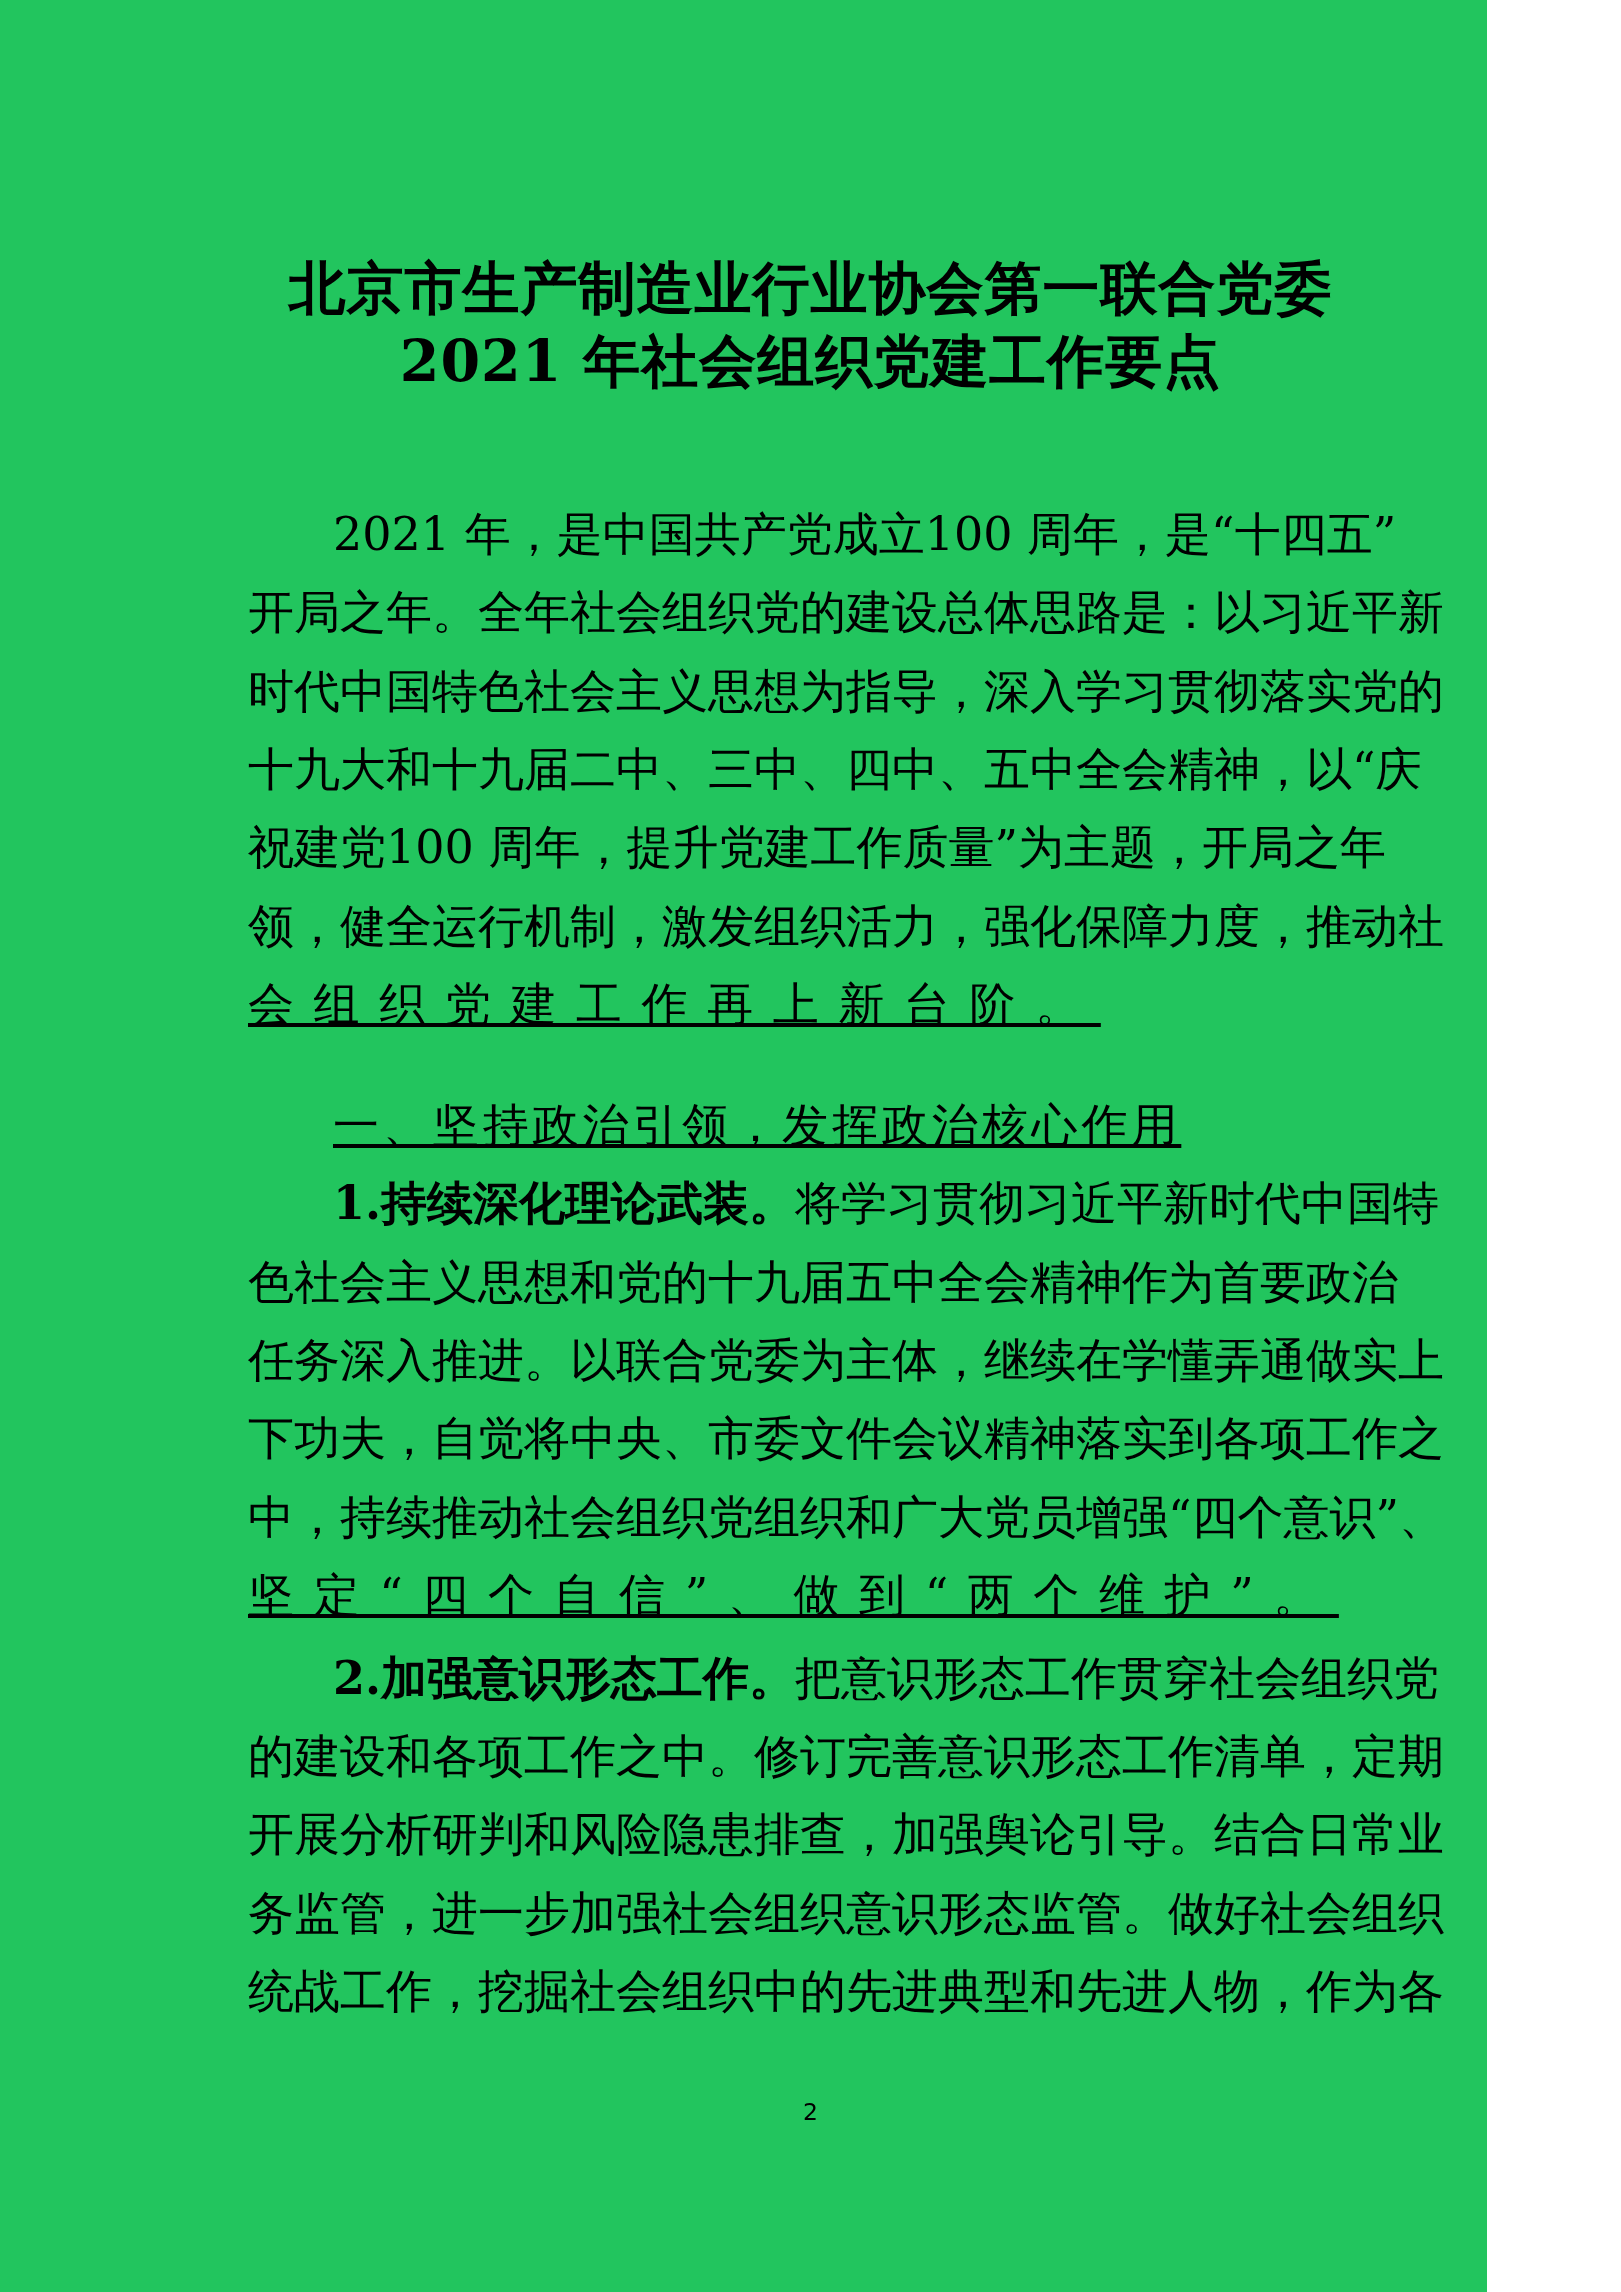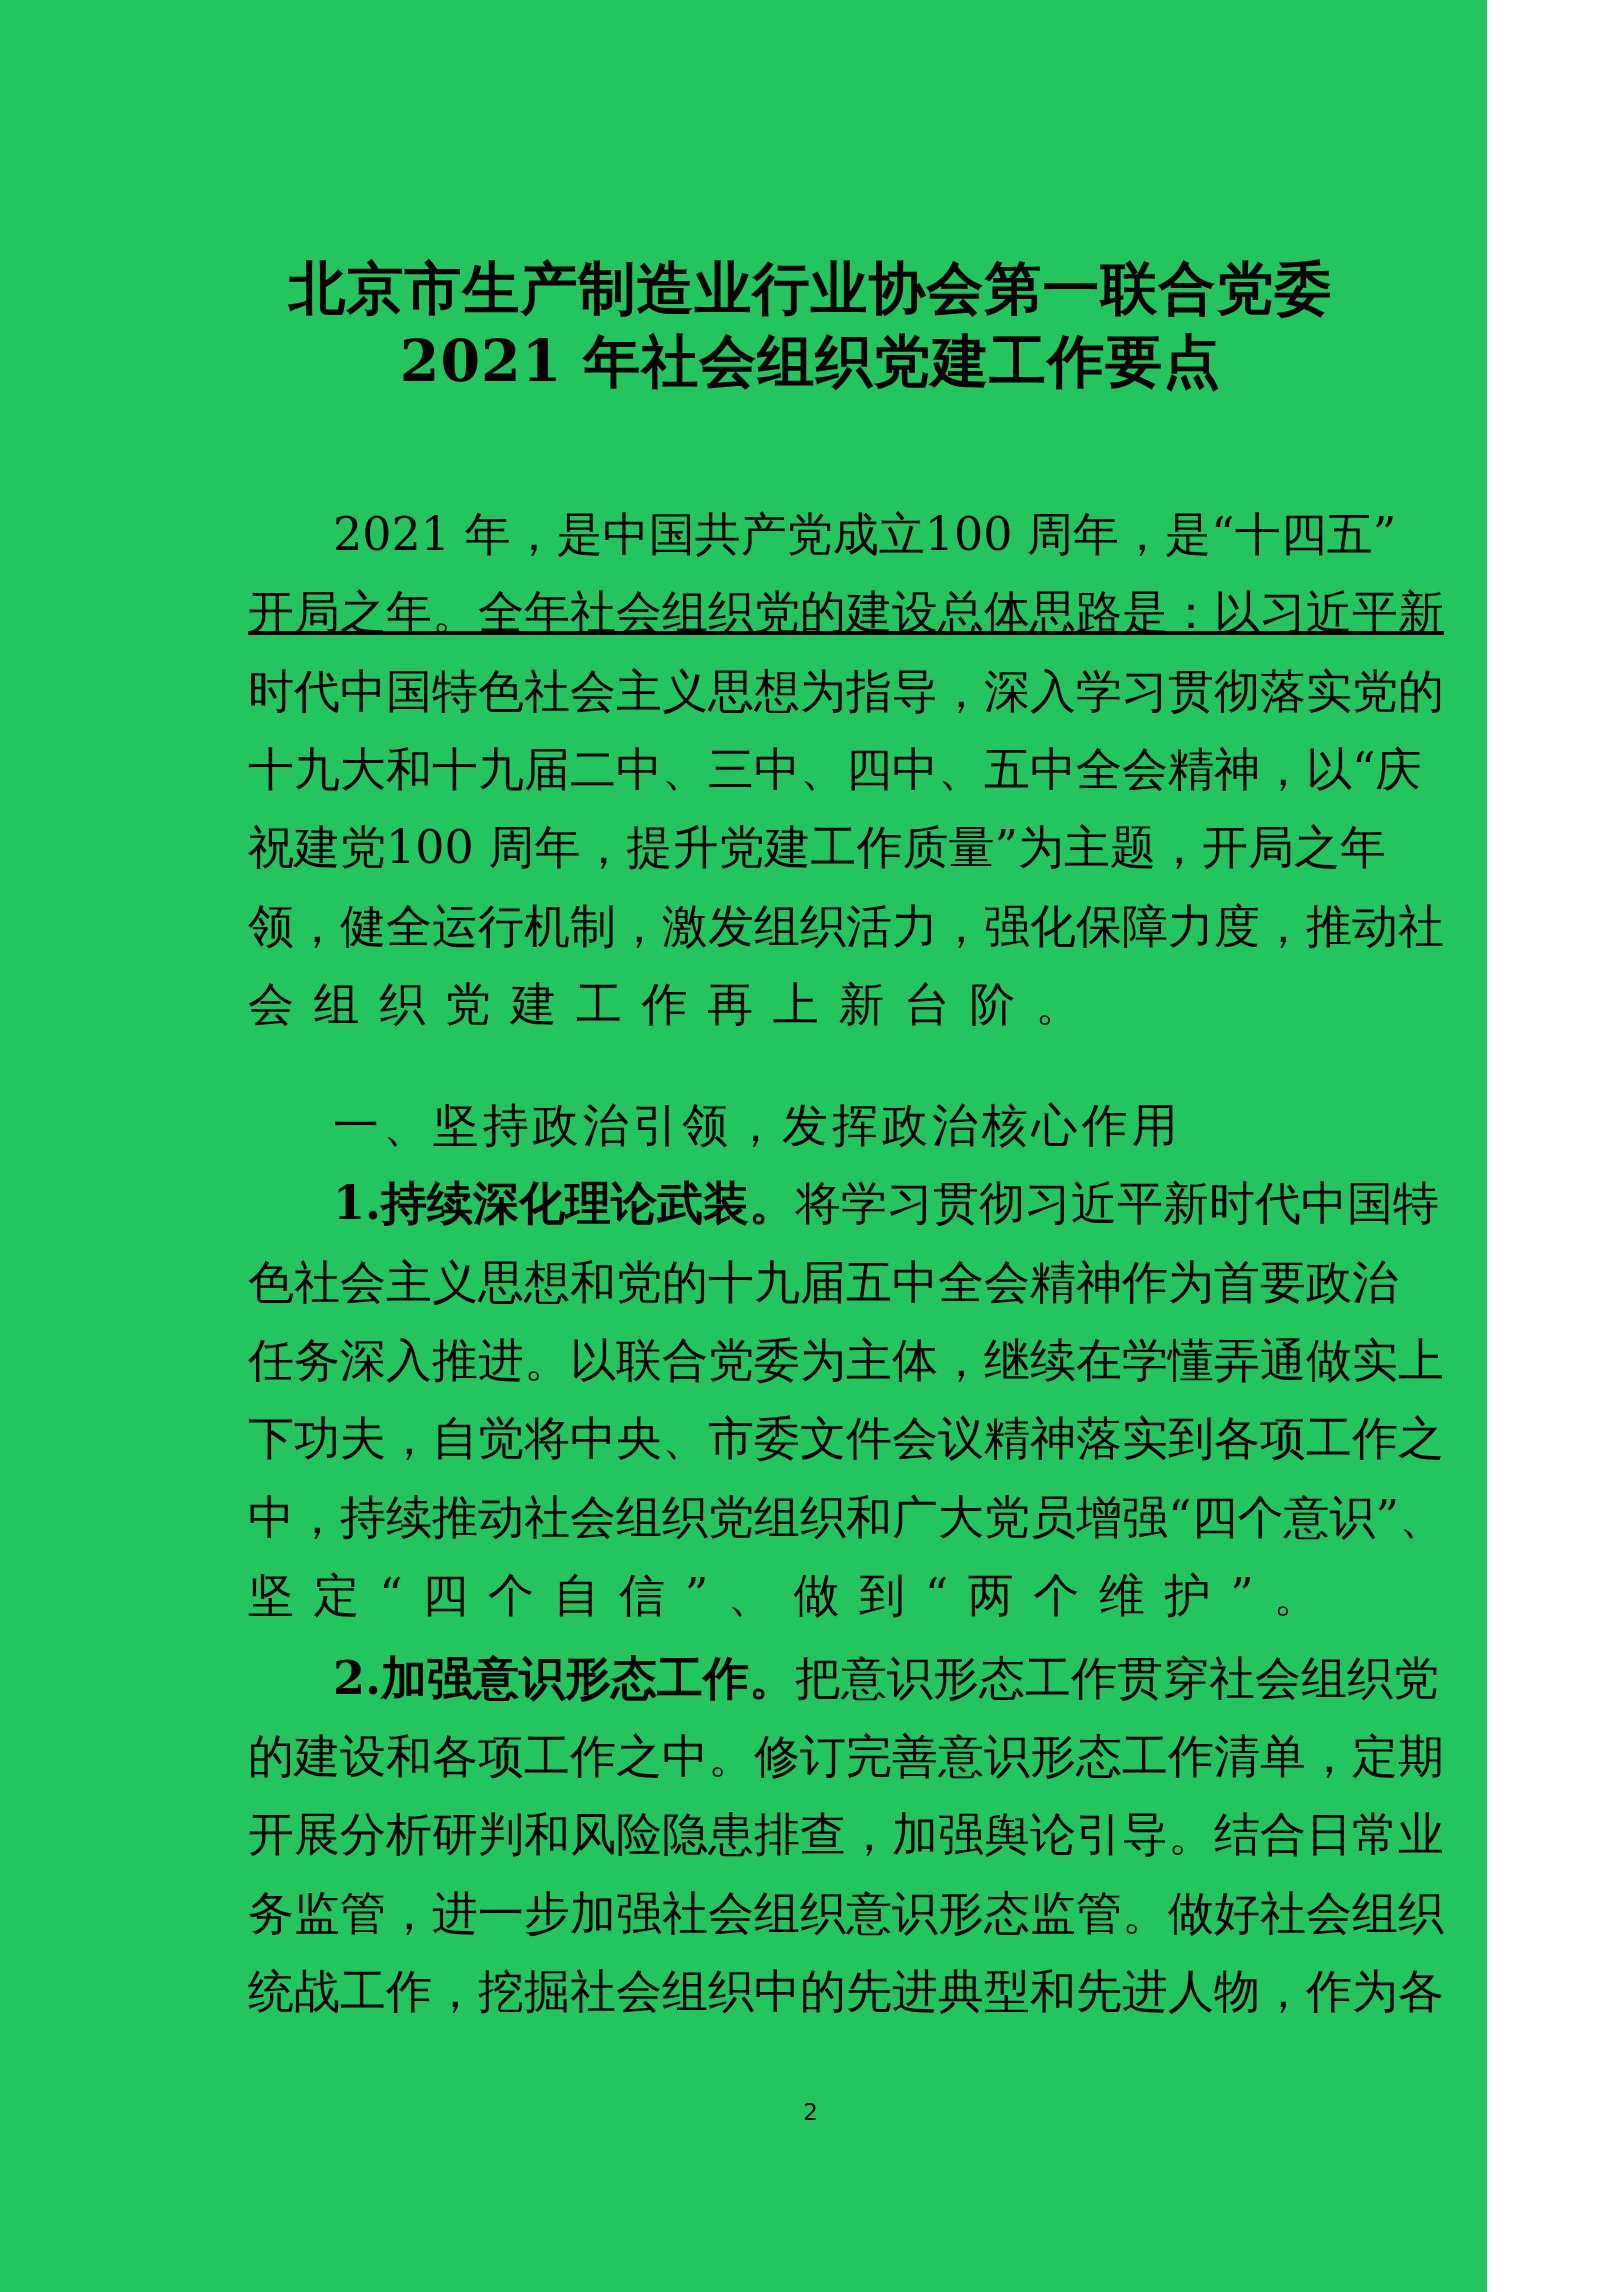--- a/index.html
+++ b/index.html
@@ -41,20 +41,21 @@
       font-size: 46px;
       line-height: 59px;
       white-space: nowrap;
       display: flex;
       justify-content: flex-end;
       font-family: "DejaVu Serif", "Liberation Serif", serif;
     }
     .line.last {
       justify-content: center;
       letter-spacing: 19.6px;
+      text-decoration: underline;
     }
     .line.indent {
       left: 333px;
       width: 1042px;
     }
     .line .txt {
       display: block;
       width: 100%;
       text-align: justify;
       text-align-last: justify;
@@ -85,21 +86,21 @@
 <body>
 
 <div class="page">
 
   <div class="title-line" style="top:253px;">北京市生产制造业行业协会第一联合党委</div>
   <div class="title-line" style="top:326px;">2021 年社会组织党建工作要点</div>
 
   <div class="line indent" style="top:505px;">
     <span class="txt">2021 年，是中国共产党成立100 周年，是“十四五”</span>
   </div>
-  <div class="line" style="top:583px;text-decoration:underline;">
+  <div class="line" style="top:583px;">
     <span class="txt">开局之年。全年社会组织党的建设总体思路是：以习近平新</span>
   </div>
   <div class="line" style="top:662px;">
     <span class="txt">时代中国特色社会主义思想为指导，深入学习贯彻落实党的</span>
   </div>
   <div class="line" style="top:740px;">
     <span class="txt">十九大和十九届二中、三中、四中、五中全会精神，以“庆</span>
   </div>
   <div class="line" style="top:818px;">
     <span class="txt">祝建党100 周年，提升党建工作质量”为主题，开局之年</span>

